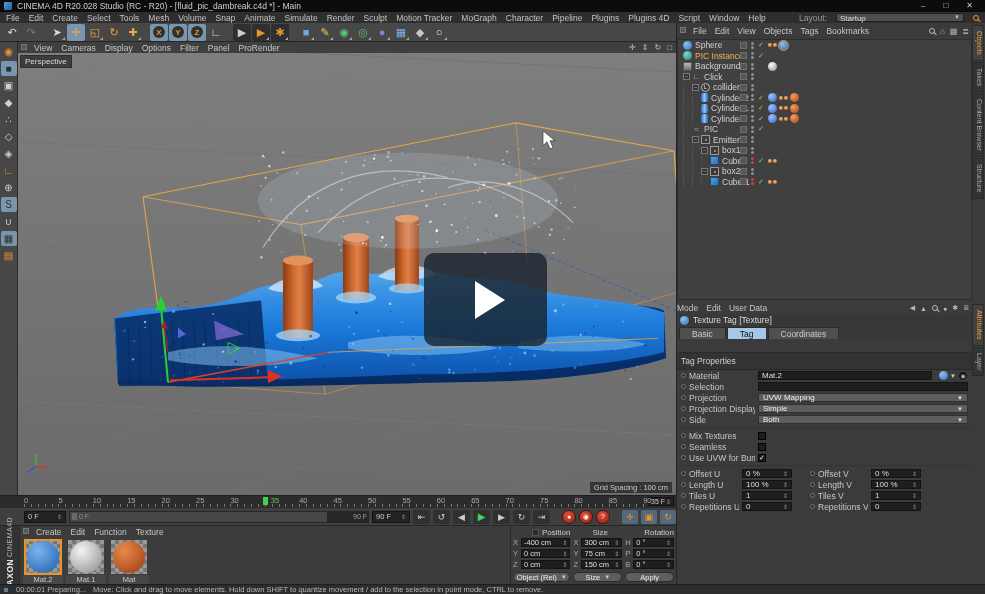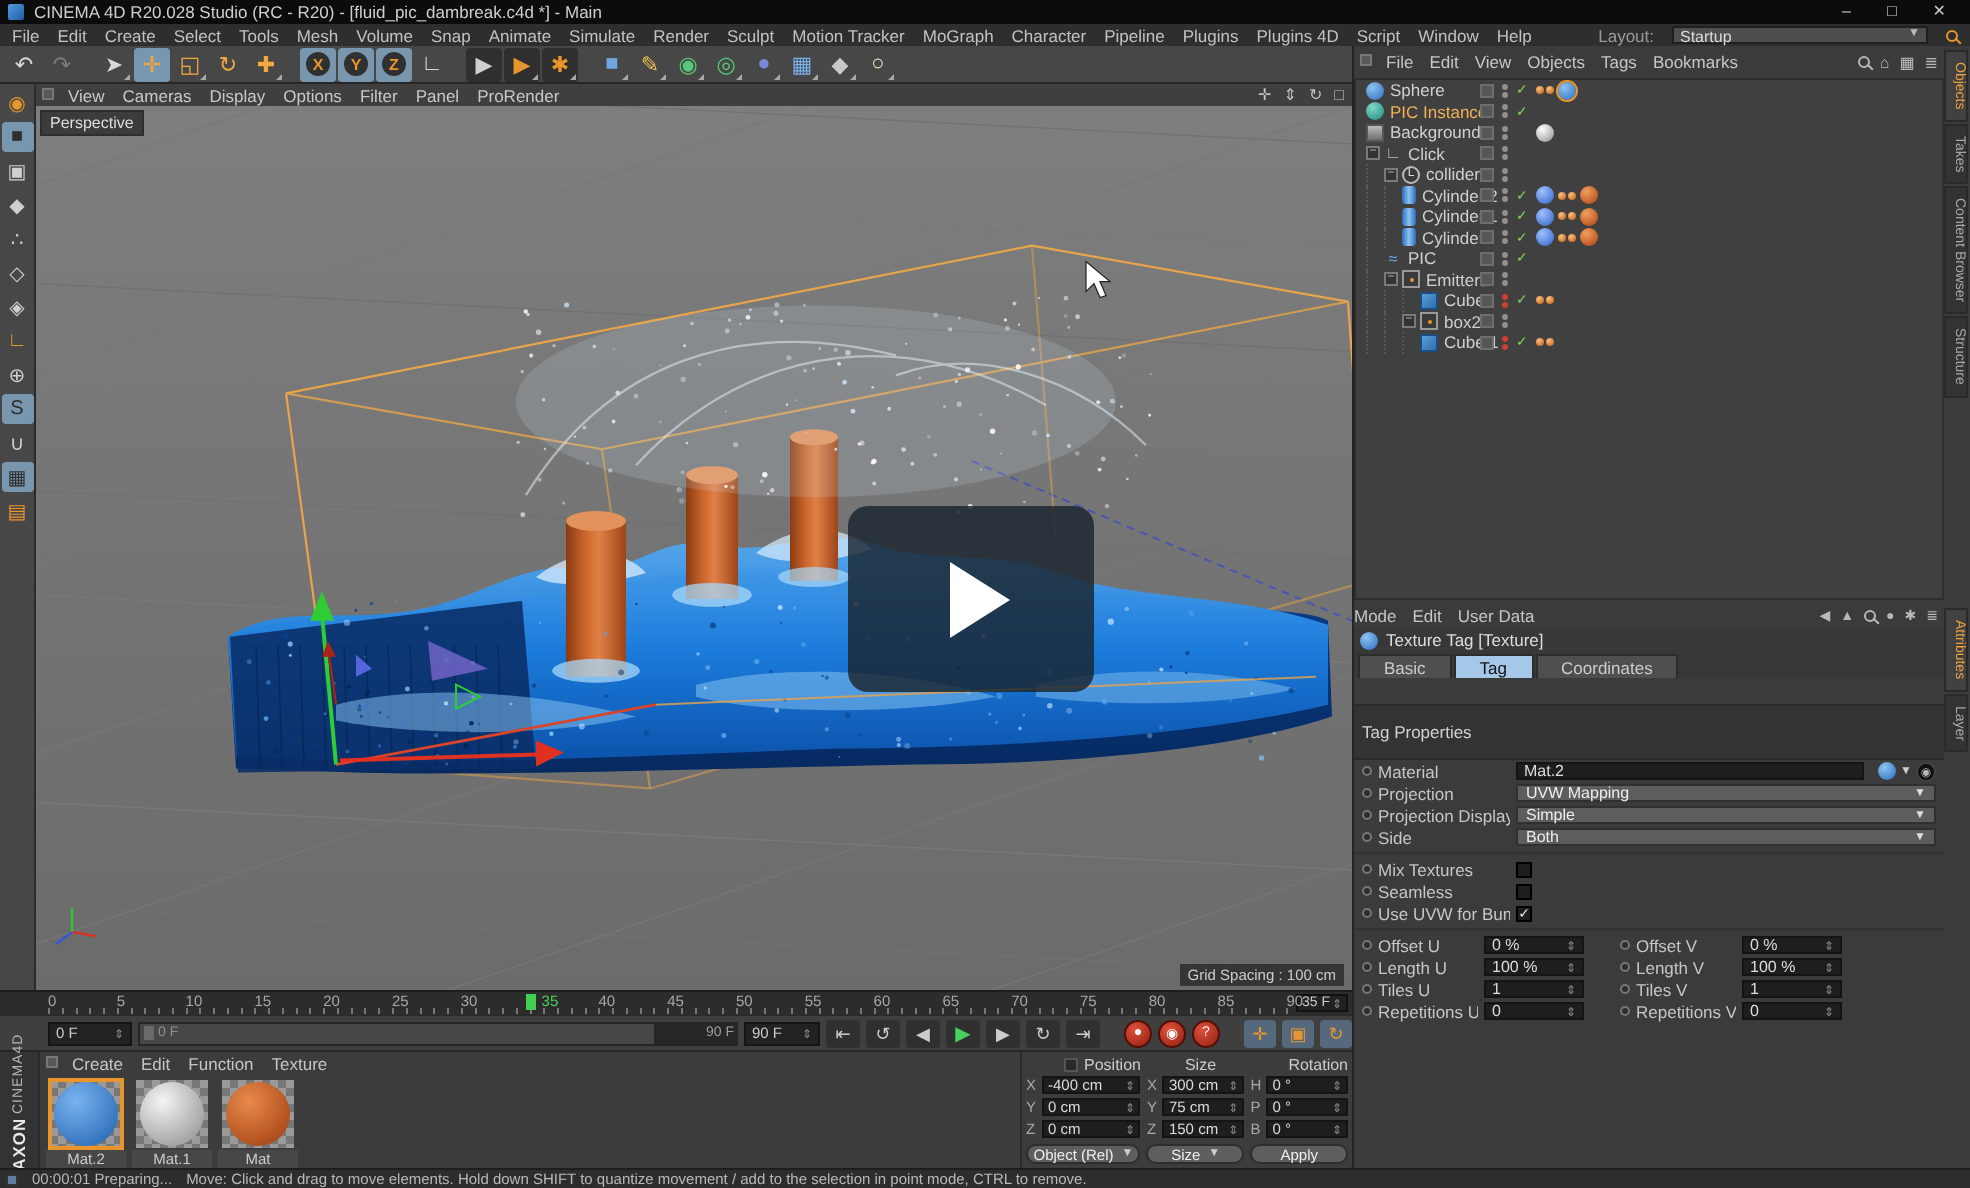--- a/index.html
+++ b/index.html
@@ -190,21 +190,21 @@
              color:#c6c6c6;padding-left:0;text-align:right;}
   .attr-icons{position:absolute;right:3px;top:0;height:100%;display:flex;gap:5px;align-items:center;
               color:#b8b8b8;font-size:7px;}
   .attr-title{height:12px;display:flex;align-items:center;gap:4px;font-size:8.5px;color:#ddd;
               padding-left:3px;background:#383838;}
   .mini-sphere{width:9px;height:9px;border-radius:50%;background:radial-gradient(circle at 35% 30%,#8ec2f0,#2a6cc0);flex:none;}
   .attr-tabs{height:13px;display:flex;gap:1px;padding:1px 0 0 2px;background:#383838;}
   .atab{height:12px;display:flex;align-items:center;justify-content:center;font-size:8.5px;
         background:#4f4f4f;color:#ccc;border:1px solid #2c2c2c;border-bottom:none;padding:0 12px;}
   .atab.active{background:#a6c8e8;color:#111;}
-  .attr-section{height:28px;background:#333;border-top:1px solid #2a2a2a;border-bottom:1px solid #282828;
+  .attr-section{height:18px;background:#333;border-top:1px solid #2a2a2a;border-bottom:1px solid #282828;
                 display:flex;align-items:center;padding-left:4px;font-size:8.5px;color:#d2d2d2;}
   .attr-body{position:absolute;left:0;right:0;top:49px;bottom:0;background:#3b3b3b;padding-top:1px;}
   .arow{height:11px;display:flex;align-items:center;padding-left:4px;font-size:8.5px;gap:3px;}
   .adot{width:5px;height:5px;border-radius:50%;border:1px solid #777;background:#2d2d2d;flex:none;}
   .alabel{width:66px;color:#c6c6c6;white-space:nowrap;overflow:hidden;flex:none;}
   .afield{flex:1;height:9px;background:#1e1e1e;border:1px solid #141414;color:#ddd;font-size:8px;
           display:flex;align-items:center;padding:0 3px;margin-right:4px;}
   .aselect{flex:1;height:9px;background:#5d5d5d;border:1px solid #303030;color:#eee;font-size:8px;
            display:flex;align-items:center;padding:0 4px;margin-right:4px;}
   .aselect .dd{margin-left:auto;font-size:6px;color:#ddd;}
@@ -1070,20 +1070,33 @@
             <span class="col-layer"></span>
             <span class="col-dots">
               <i></i>
               <i></i>
             </span>
             <span class="col-tags"></span>
           </div>
           <div class="om-row">
             <span class="ind"></span>
             <span class="ind"></span>
+            <span class="expand">−</span>
+            <span class="obj-ico ico-null"></span>
+            <span class="om-label">box1</span>
+            <span class="col-layer"></span>
+            <span class="col-dots">
+              <i></i>
+              <i></i>
+            </span>
+            <span class="col-tags"></span>
+          </div>
+          <div class="om-row">
+            <span class="ind"></span>
+            <span class="ind"></span>
             <span class="ind"></span>
             <span class="obj-ico ico-cube"></span>
             <span class="om-label">Cube</span>
             <span class="col-layer"></span>
             <span class="col-dots red">
               <i></i>
               <i></i>
             </span>
             <span class="col-check">✓</span>
             <span class="col-tags">
@@ -1167,20 +1180,25 @@
               <span class="alabel">Material</span>
               <span class="afield">Mat.2</span>
               <span class="mat-field-icons">
                 <span class="mini-sphere"></span>
                 <span class="dd-tri">▼</span>
                 <span class="dark-circ">◉</span>
               </span>
             </div>
             <div class="arow">
               <span class="adot"></span>
+              <span class="alabel">Selection</span>
+              <span class="afield"></span>
+            </div>
+            <div class="arow">
+              <span class="adot"></span>
               <span class="alabel">Projection</span>
               <span class="aselect">
                 <span>UVW Mapping</span>
                 <span class="dd">▼</span>
               </span>
             </div>
             <div class="arow">
               <span class="adot"></span>
               <span class="alabel">Projection Display</span>
               <span class="aselect">

